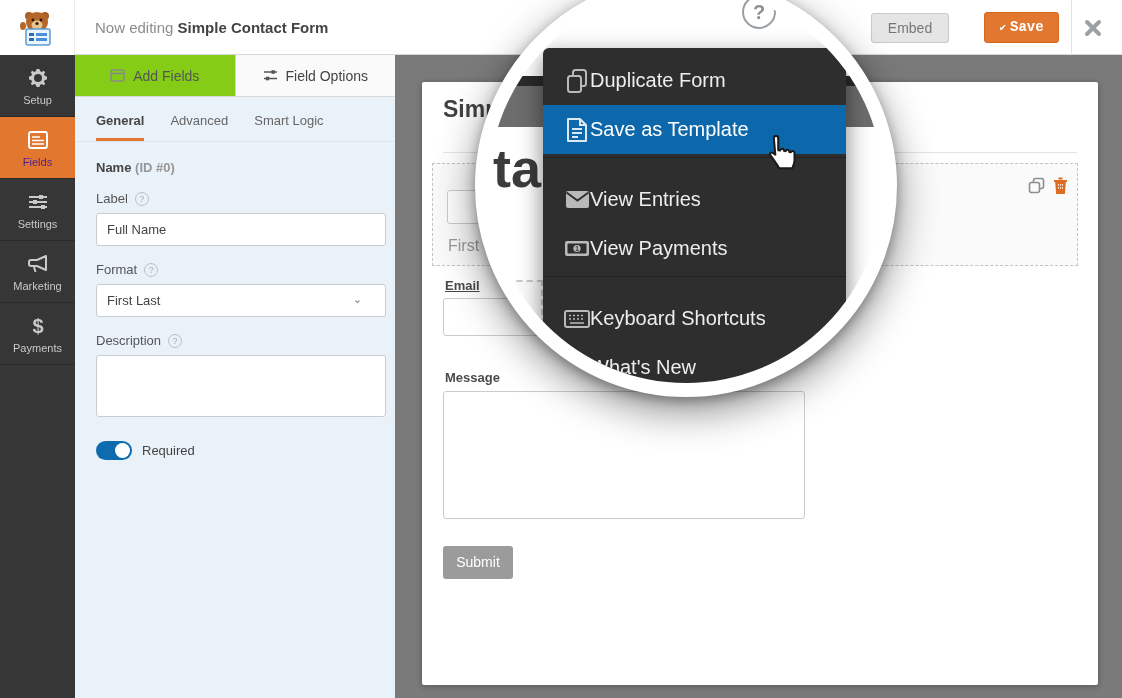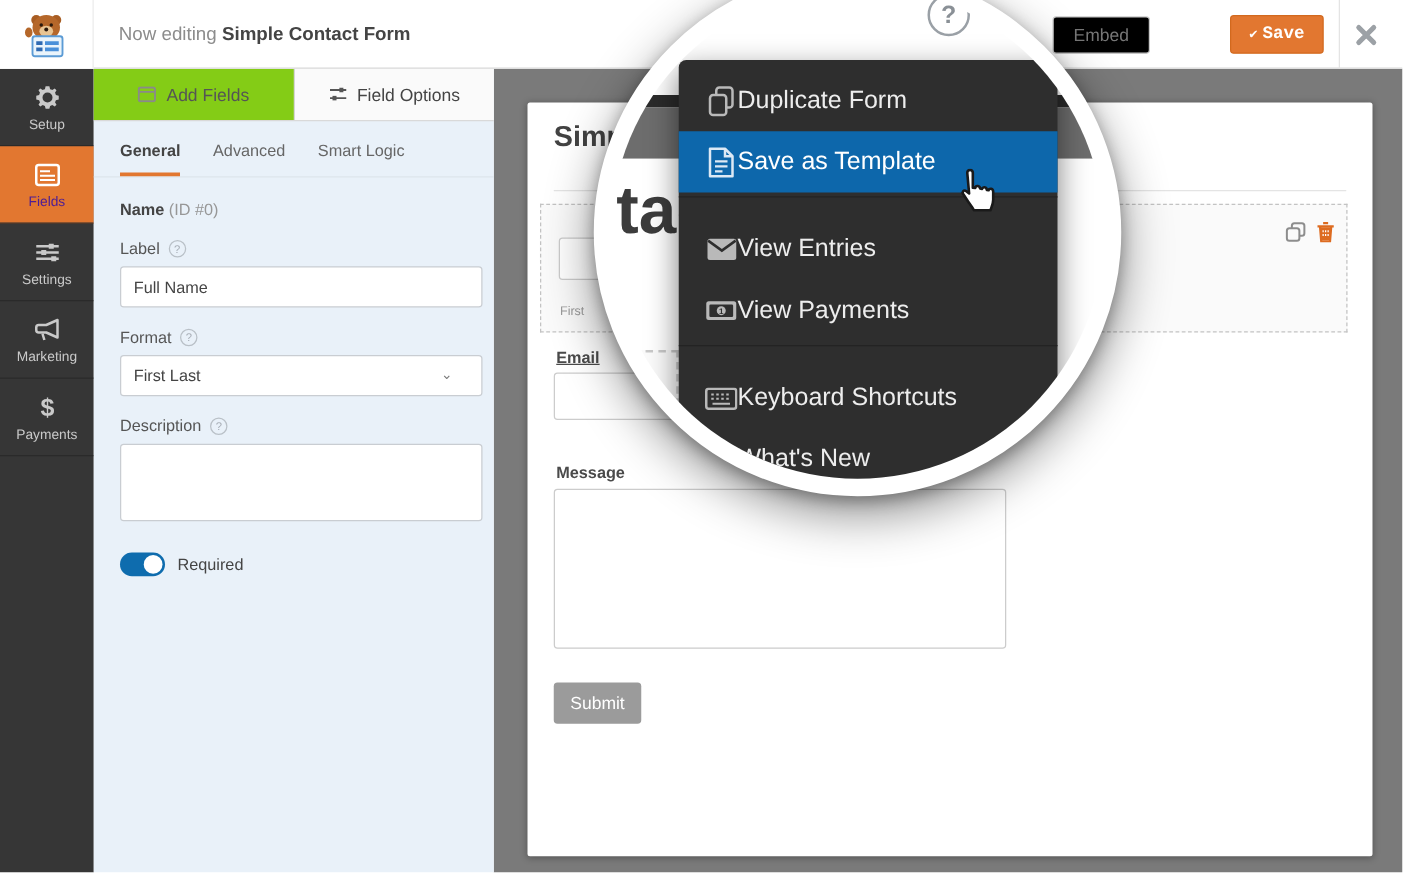--- a/index.html
+++ b/index.html
@@ -4,21 +4,21 @@
 <style>
   * { margin:0; padding:0; box-sizing:border-box; }
   html,body { width:1122px; height:698px; overflow:hidden; }
   body { font-family:"Liberation Sans", sans-serif; position:relative; background:#fff; }
 
   
   .topbar { position:absolute; left:0; top:0; width:1122px; height:55px; background:#fff; border-bottom:1px solid #d8d8d8; z-index:5; }
   .logo-block { position:absolute; left:0; top:0; width:75px; height:55px; border-right:1px solid #ececec; display:flex; align-items:center; justify-content:center; background:#fff; }
   .now-editing { position:absolute; left:95px; top:0; line-height:55px; font-size:15px; color:#8c8c8c; }
   .now-editing b { color:#444; }
-  .btn-embed { position:absolute; left:842px; top:13px; width:78px; height:30px; background:#000000; border:1px solid #c9c9c9; border-radius:3px; color:#777; font-size:14px; text-align:center; line-height:28px; }
+  .btn-embed { position:absolute; left:871px; top:13px; width:78px; height:30px; background:#e5e5e5; border:1px solid #c9c9c9; border-radius:3px; color:#777; font-size:14px; text-align:center; line-height:28px; }
   .btn-save { position:absolute; left:984px; top:12px; width:75px; height:31px; background:#e27730; border:1px solid #d2691e; border-radius:3px; color:#fff; font-size:14px; font-weight:bold; text-align:center; line-height:29px;font-family:Liberation Mono, monospace; }
   .btn-save .chk { font-size:11px; margin-right:4px; }
   .topbar-vdiv { position:absolute; left:1071px; top:0; width:1px; height:55px; background:#e4e4e4; }
   .btn-close { position:absolute; left:1083px; top:18px; width:20px; height:20px; }
 
   
   .sidenav { position:absolute; left:0; top:55px; width:75px; height:643px; background:#363636; z-index:4; }
   .sn-item { height:62px; border-bottom:1px solid #2a2a2a; display:flex; flex-direction:column; align-items:center; justify-content:center; gap:4px; color:#c9c9c9; }
   .sn-item .sn-label { font-size:11px; }
   .sn-item.active { background:#e27730; color:#4c1d95; }
@@ -27,21 +27,21 @@
   
   .panel { position:absolute; left:75px; top:55px; width:320px; height:643px; background:#e9f1f9; z-index:4; }
   .panel-tabs { display:flex; height:42px; border-bottom:1px solid #d9d9d9; }
   .ptab { flex:1; display:flex; align-items:center; justify-content:center; gap:8px; font-size:14px; }
   .ptab-add { background:#84cc16; color:#555; border-right:1px solid #d5d5d5; }
   .ptab-opts { background:#fafafa; color:#444; font-weight:normal; }
   .subtabs { display:flex; gap:26px; padding:16px 0 0 21px; font-size:13px; color:#666; border-bottom:1px solid #dde5ec; }
   .subtab { padding-bottom:10px; }
   .subtab.active { color:#444; font-weight:bold; border-bottom:3px solid #e27730; }
   .panel-body { padding:18px 21px 0 21px; }
-  .fieldname-row { font-size:13px; margin-bottom:16px; }
+  .fieldname-row { font-size:13px; margin-bottom:16px;font-weight:bold; }
   .fieldname-row b { color:#444; }
   .fieldname-row .fid { color:#979797; }
   .flabel { font-size:13px; color:#555; margin-bottom:7px; display:flex; align-items:center; }
   .qmark { display:inline-block; width:14px; height:14px; margin-left:7px; border:1px solid #b9c0c7; border-radius:50%; color:#a6adb5; font-size:9px; line-height:12px; text-align:center; }
   .tinput { width:290px; height:33px; background:#fff; border:1px solid #c9cdd2; border-radius:3px; font-size:13px; color:#444; padding:0 10px; font-family:"Liberation Sans",sans-serif; margin-bottom:16px; }
   .tselect { position:relative; }
   .tselect .chev { position:absolute; right:12px; top:9px; color:#777; font-size:11px; }
   .tarea { width:290px; height:62px; background:#fff; border:1px solid #c9cdd2; border-radius:3px; margin-bottom:18px; resize:none; }
   .toggle-row { display:flex; align-items:center; gap:10px; margin-top:2px; }
   .toggle { position:relative; width:36px; height:19px; background:#0e6cae; border-radius:10px; }
@@ -49,21 +49,21 @@
   .toggle-label { font-size:13px; color:#444; }
 
   
   .canvas { position:absolute; left:395px; top:55px; width:727px; height:643px; background:#7a7a7a; z-index:1; }
   .card { position:absolute; left:27px; top:27px; width:676px; height:603px; background:#fff; border-radius:2px; box-shadow:0 1px 6px rgba(0,0,0,.3); }
   .card-title { position:absolute; left:21px; top:14px; font-size:23px; font-weight:bold; color:#424242; }
   .card-hr { position:absolute; left:21px; top:70px; width:634px; height:1px; background:#e4e4e4; }
   .sel-field { position:absolute; left:10px; top:81px; width:646px; height:103px; border:1px dashed #c3c3c3; background:#fafafa; }
   .sel-icons { position:absolute; right:9px; top:13px; display:flex; gap:8px; }
   .name-input { position:absolute; left:14px; top:26px; width:300px; height:34px; background:#fff; border:1px solid #ccc; border-radius:3px; }
-  .sublabel { position:absolute; left:15px; bottom:10px; font-size:10px; color:#9a9a9a; }
+  .sublabel { position:absolute; left:15px; bottom:10px; font-size:16px; color:#9a9a9a; }
   .pv-label { position:absolute; font-size:13px; font-weight:bold; color:#4a4a4a; }
   .pv-input { position:absolute; background:#fff; border:1px solid #ccc; border-radius:3px; }
   .pv-submit { position:absolute; left:21px; top:464px; width:70px; height:33px; background:#9b9b9b; border-radius:3px; color:#fff; font-size:14px; text-align:center; line-height:33px; }
 
   
   .magnifier { position:absolute; left:475px; top:-25px; width:422px; height:422px; border:14px solid #fff; border-radius:50%; overflow:hidden; background:#fff; box-shadow:0 14px 40px rgba(0,0,0,.45), 0 4px 12px rgba(0,0,0,.3); z-index:40; }
   .mag-edge { position:absolute; left:0; top:87px; width:100%; height:10px; background:#2b2b2b; }
   .mag-canvas { position:absolute; left:0; top:97px; width:100%; height:41px; background:#6d6d6d; }
   .mag-card { position:absolute; left:0; top:138px; width:100%; bottom:0; background:#fff; }
   .mag-title { position:absolute; left:4px; top:148px; font-size:54px; font-weight:bold; color:#3c3c3c; }

